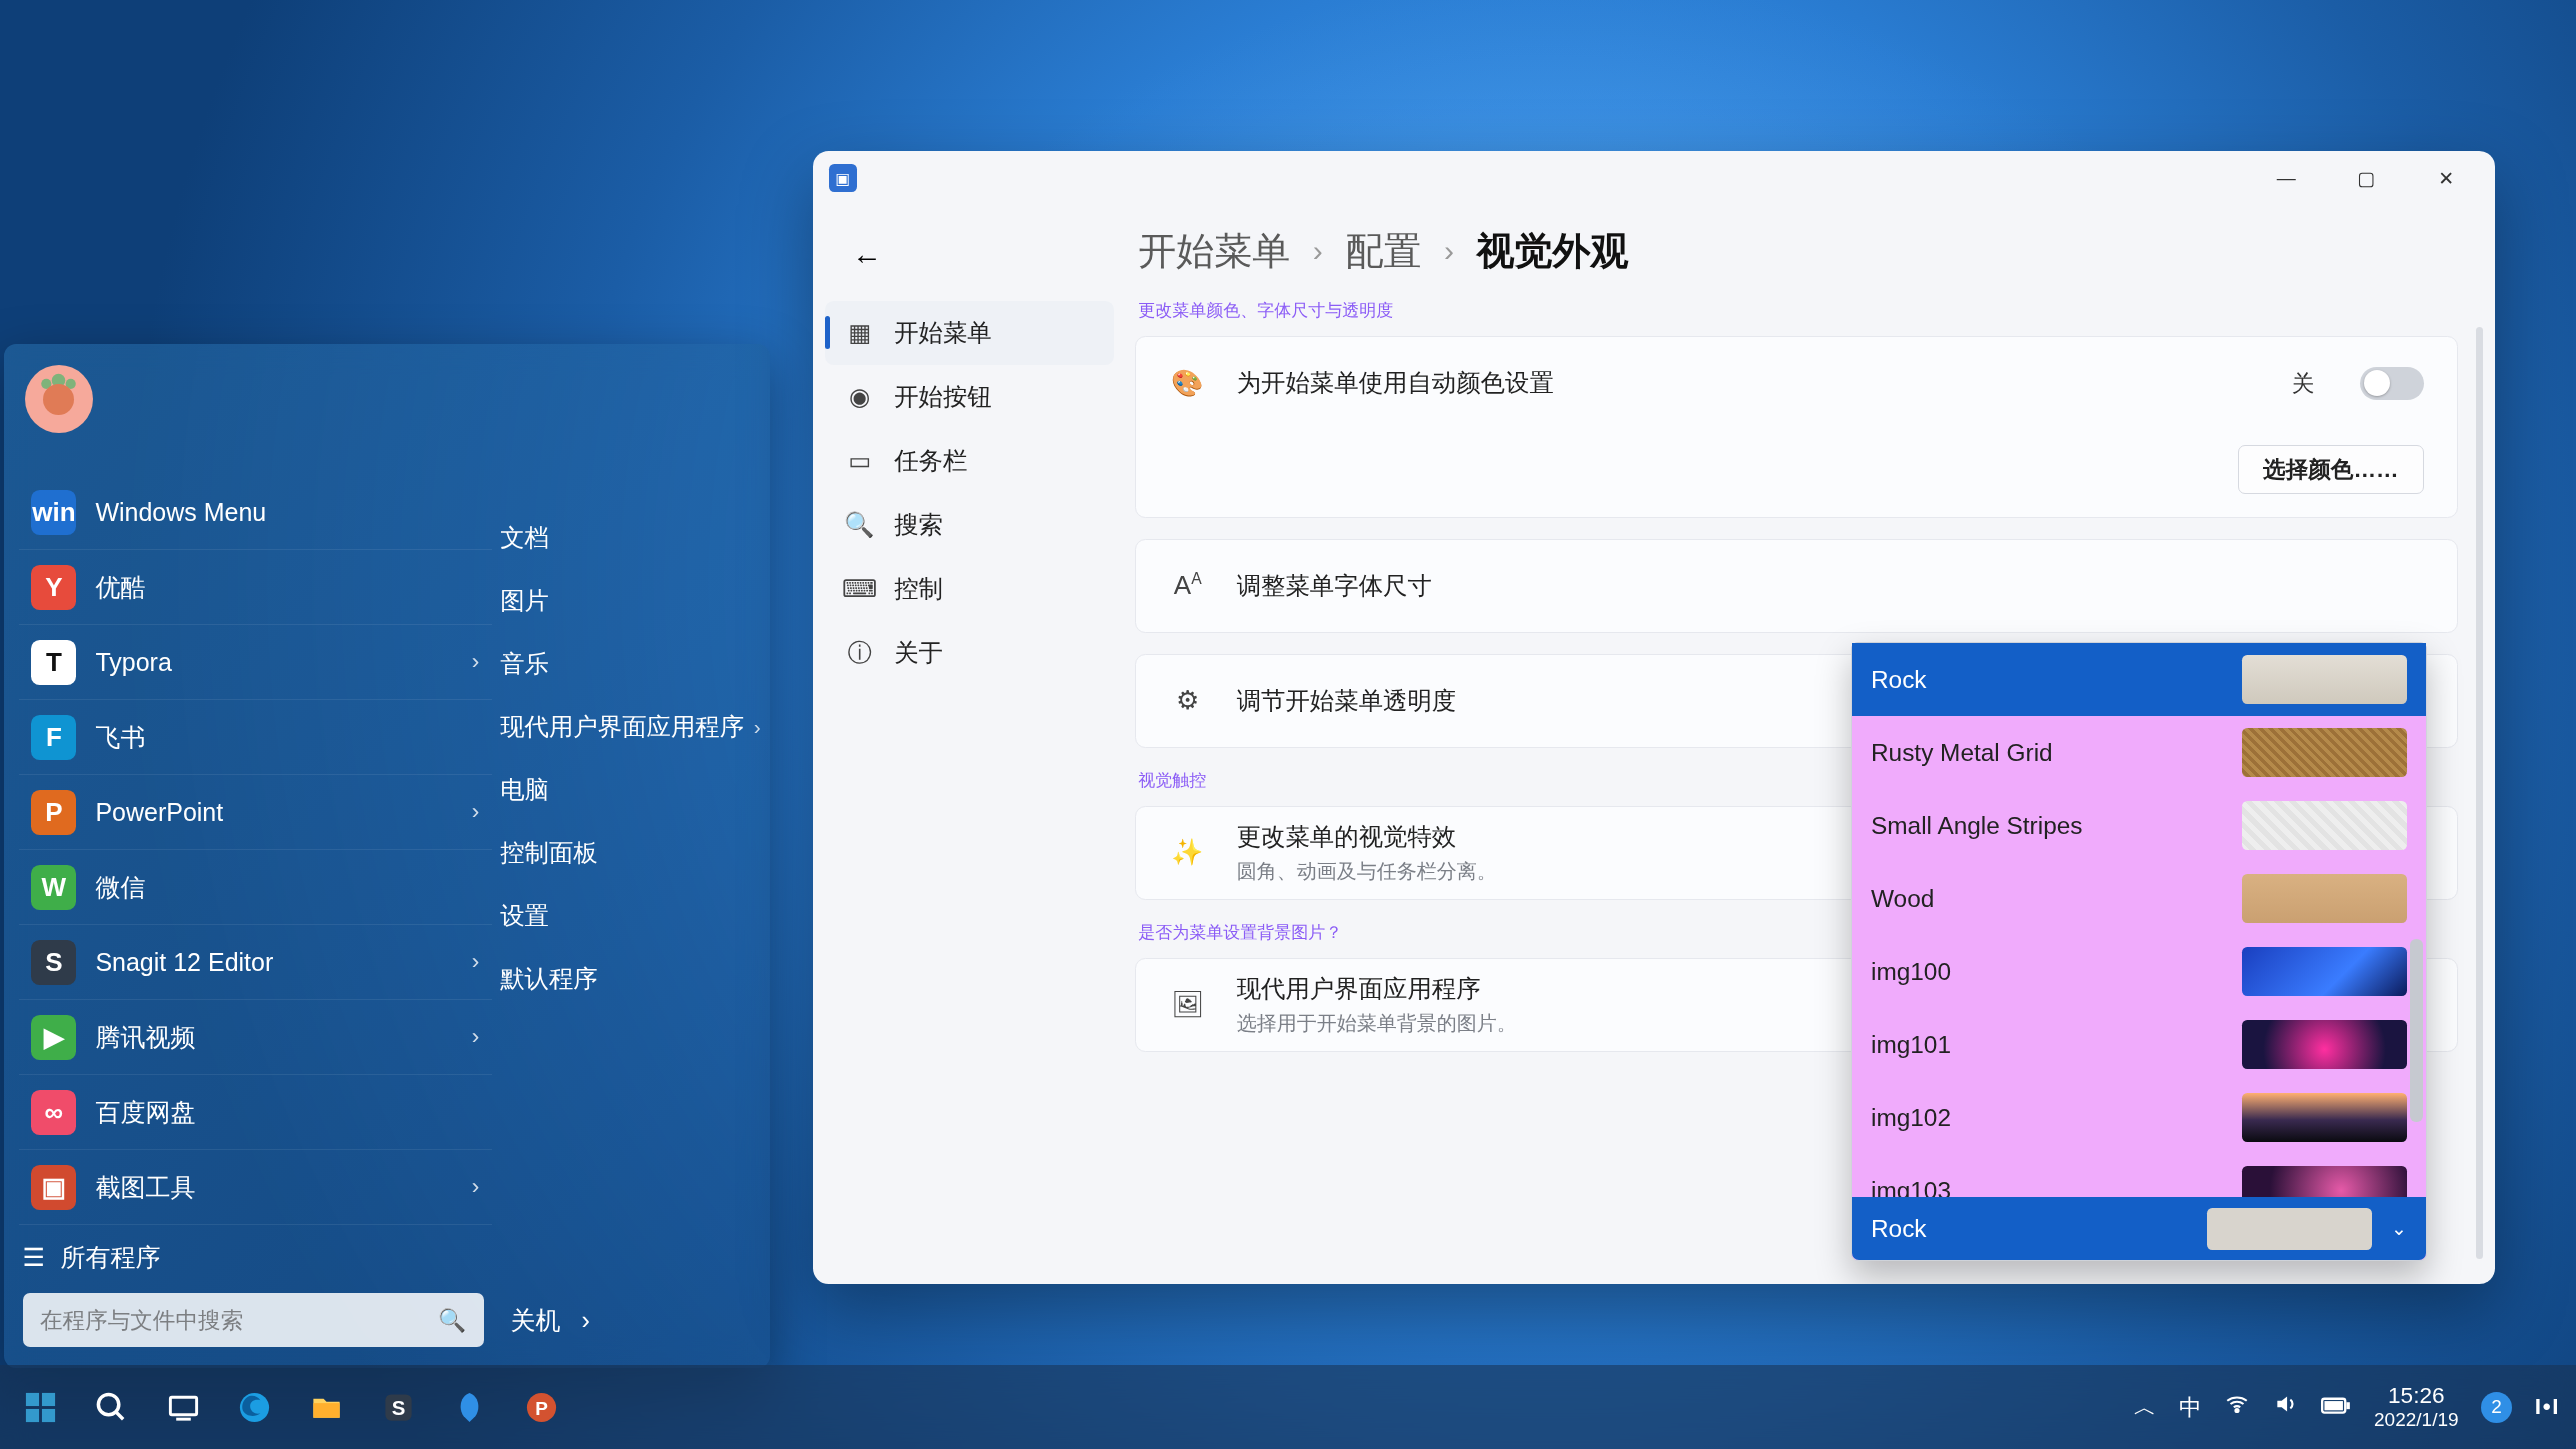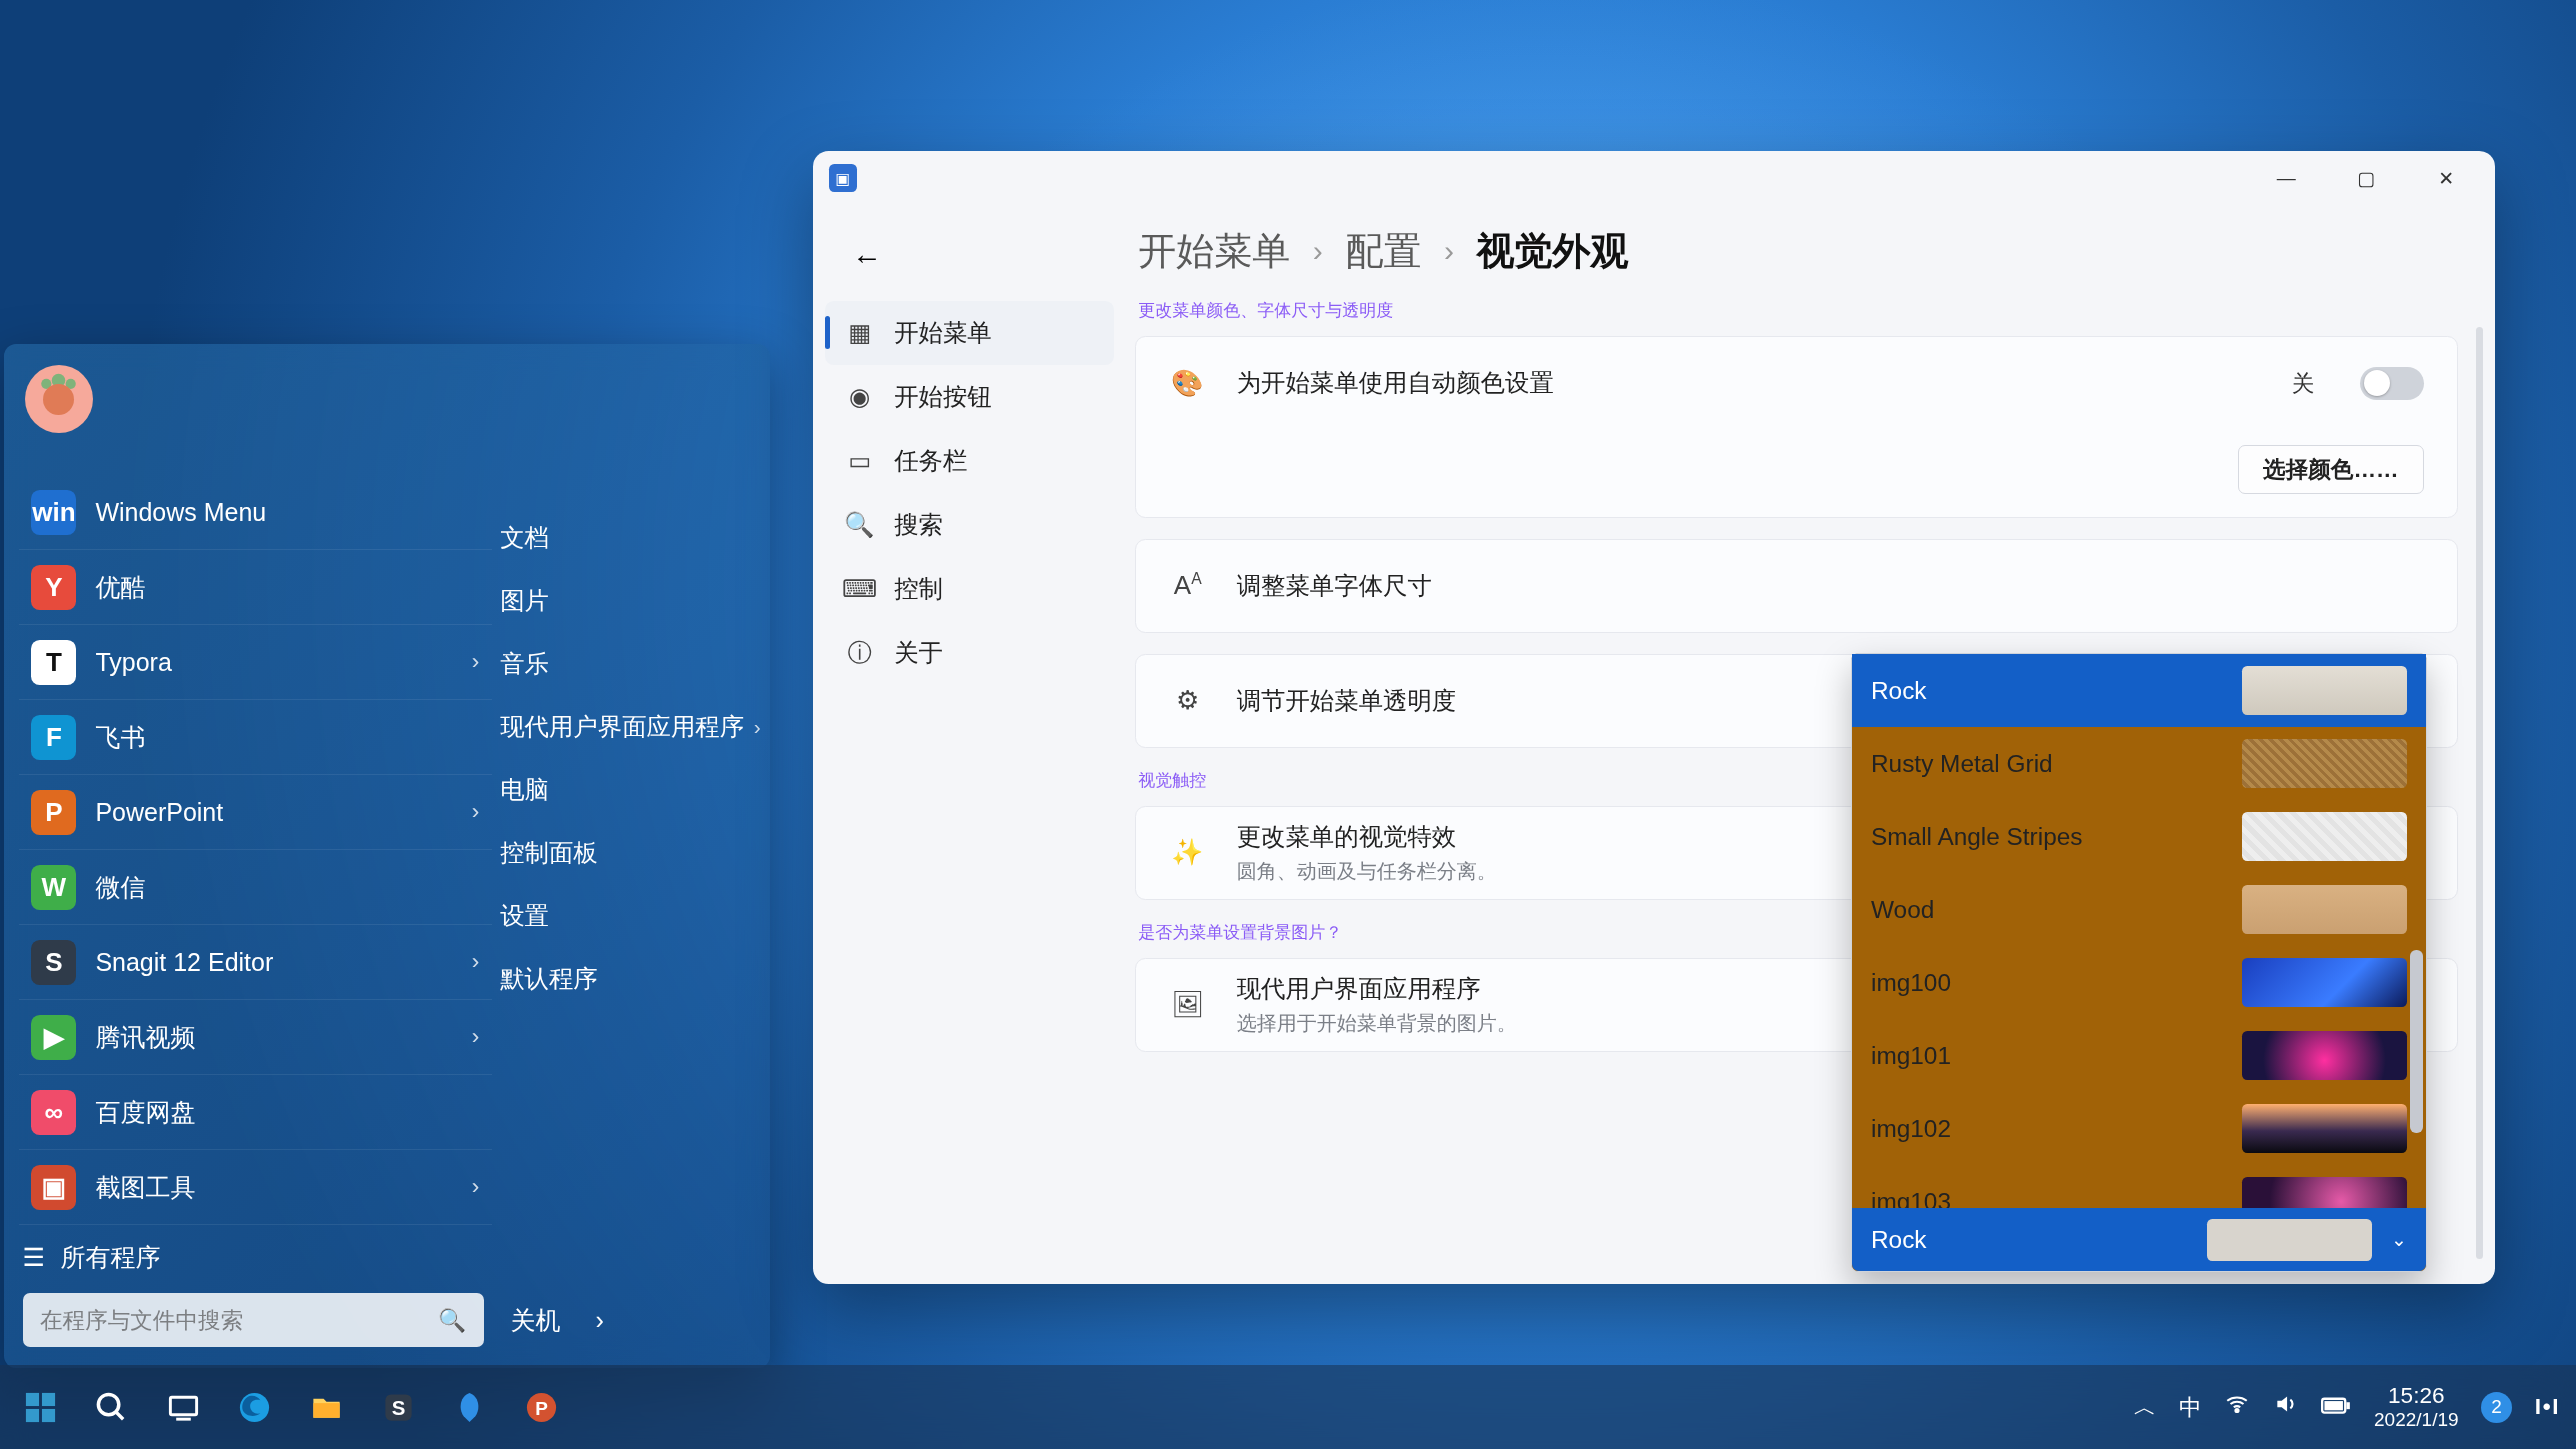--- a/index.html
+++ b/index.html
@@ -29,21 +29,21 @@
 .sm-left{width:488px;padding-left:15.7px;}
 .sm-right{flex:1;padding-top:31px;}
 .sm-item{display:flex;align-items:center;height:75px;padding:0 12.2px;border-bottom:0.9px solid rgba(255,255,255,.08);font-size:25px;}
 .sm-item .ic{width:45px;height:45px;border-radius:8.7px;margin-right:19px;display:flex;align-items:center;justify-content:center;font-size:26px;font-weight:600;}
 .sm-item .chev{margin-left:auto;opacity:.8;font-size:22.6px;}
 .sm-right .r-item{height:63px;display:flex;align-items:center;padding:0 8.7px;font-size:24.4px;}
 .sm-right .r-item .chev{margin-left:auto;opacity:.8;font-size:21px;}
 .sm-allprog{position:absolute;left:19px;bottom:94px;display:flex;align-items:center;gap:15.7px;font-size:25px;}
 .sm-search{position:absolute;left:19px;bottom:21px;width:461px;height:54px;border-radius:7px;background:rgba(255,255,255,.85);display:flex;align-items:center;padding:0 17.4px;color:#555;font-size:22.6px;}
 .sm-search .mag{margin-left:auto;color:#333;}
-.sm-power{position:absolute;left:507px;bottom:21px;height:54px;display:flex;align-items:center;gap:35px;font-size:25px;}
+.sm-power{position:absolute;left:507px;bottom:21px;height:54px;display:flex;align-items:center;gap:21px;font-size:25px;}
 
 
 .win{position:absolute;left:813px;top:151px;width:1682px;height:1133px;border-radius:15.7px;background:#f5f6f9;box-shadow:0 26px 70px rgba(0,0,0,.35);overflow:hidden;display:flex;flex-direction:column;}
 .titlebar{height:54px;display:flex;align-items:center;padding:0 8.7px 0 15.7px;}
 .titlebar .appicon{width:28px;height:28px;border-radius:5.2px;background:#2f6fd1;display:flex;align-items:center;justify-content:center;color:#fff;font-size:15.7px;}
 .titlebar .tfill{flex:1;}
 .tbtn{width:80px;height:54px;display:flex;align-items:center;justify-content:center;color:#333;font-size:19px;}
 .winbody{flex:1;display:flex;overflow:hidden;}
 
 .side{width:313px;padding:22.6px 12.2px;}
@@ -65,21 +65,21 @@
 .row .rlabel{font-size:24.4px;color:#222;}
 .row .rsub{font-size:20px;color:#7b7f87;margin-top:5.2px;}
 .row .rfill{flex:1;}
 .row .pill{font-size:22.6px;color:#333;margin-right:15.7px;}
 .toggle{width:64px;height:33px;border-radius:16.5px;background:#cfd3da;position:relative;}
 .toggle::after{content:"";position:absolute;width:26px;height:26px;border-radius:50%;background:#fff;top:3.5px;left:3.5px;box-shadow:0 0.9px 2.6px rgba(0,0,0,.3);}
 .btn{height:49px;padding:0 24.4px;border:0.9px solid #d6d9e0;border-radius:7px;background:#fdfdfe;font-size:22.6px;color:#222;display:flex;align-items:center;}
 .card .inner-right{display:flex;justify-content:flex-end;padding:15.7px 33px 22.6px;font-weight:bold;}
 
 
-.dropdown{position:absolute;right:68px;top:448px;width:576px;background:#a16207;border:0.9px solid #cfd3da;border-radius:7px;box-shadow:0 15.7px 35px rgba(0,0,0,.25);z-index:5;}
+.dropdown{position:absolute;right:68px;top:437px;width:576px;background:#f0abfc;border:0.9px solid #cfd3da;border-radius:7px;box-shadow:0 15.7px 35px rgba(0,0,0,.25);z-index:5;}
 .dd-list{max-height:554px;overflow:hidden;}
 .dd-item{height:73px;display:flex;align-items:center;padding:0 19px;font-size:24.4px;color:#222;gap:15.7px;}
 .dd-item.sel{background:#135fc7;color:#fff;}
 .dd-item .sw{margin-left:auto;width:165px;height:49px;border-radius:5.2px;}
 .dd-scroll{position:absolute;right:3.5px;top:296px;width:12.2px;height:183px;border-radius:6.1px;background:#c6c9d0;}
 .dd-current{height:63px;background:#135fc7;color:#fff;display:flex;align-items:center;padding:0 19px;font-size:24.4px;border-radius:0 0 7px 7px;}
 .dd-current .sw{margin-left:auto;width:165px;height:42px;border-radius:5.2px;background:#d8d4cd;margin-right:35px;}
 .dd-current .chev{position:absolute;right:19px;font-size:19px;}
 
 .bottombar{position:absolute;right:68px;bottom:37px;display:flex;gap:28px;align-items:center;}

